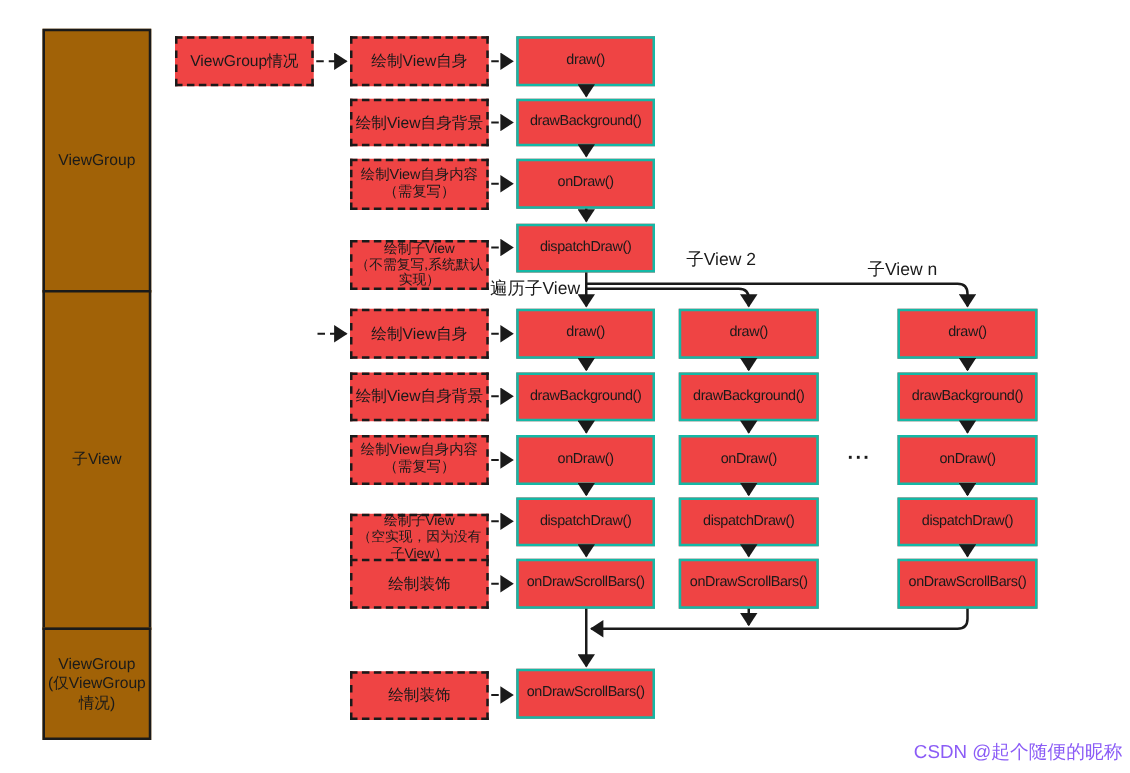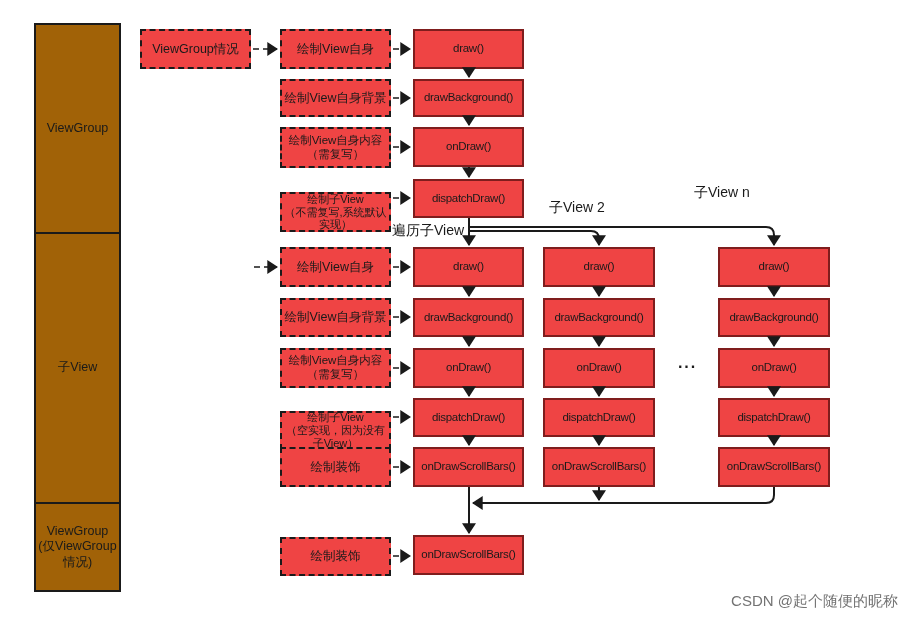--- a/index.html
+++ b/index.html
@@ -1,32 +1,32 @@
 <!DOCTYPE html>
 <html><head>
 <meta charset="utf-8">
 <style>
   html,body{margin:0;padding:0;background:#fff;}
   .stage{position:relative;width:904px;height:618px;background:#fff;
          font-family:"Liberation Sans","DejaVu Sans",sans-serif;color:#1a1a1a;overflow:hidden;}
   .bx{position:absolute;box-sizing:border-box;background:#ef4444;
       display:flex;align-items:center;justify-content:center;text-align:center;
       white-space:pre-line;font-size:12.5px;line-height:1.2;}
-  .sd{border:2px solid #7f1d1d;}
+  .sd{border:2px solid #14b8a6;}
   .dd{border:2px dashed #1a1a1a;}
   .m{font-size:11.5px;letter-spacing:-0.3px;}
   .sm{font-size:11.5px;}
   .xs{font-size:11px;line-height:1.18;margin-top:13px;}
   .panel{position:absolute;left:34px;width:87px;box-sizing:border-box;border:2px solid #1a1a1a;
          background:#a16207;display:flex;align-items:center;justify-content:center;
          text-align:center;white-space:pre-line;font-size:12.5px;line-height:1.25;}
   .lbl{position:absolute;font-size:14px;white-space:nowrap;}
   .dots{position:absolute;font-size:16px;letter-spacing:1px;font-weight:bold;}
   .wm{position:absolute;left:698px;top:592px;width:200px;text-align:right;
-      font-size:15px;color:#737373;white-space:nowrap;}
+      font-size:15px;color:#8b5cf6;white-space:nowrap;}
   .wires{position:absolute;left:0;top:0;pointer-events:none;}
 </style>
 </head>
 <body>
 
 <div class="stage">
 
   <div class="panel" style="top:23px;height:211px;">ViewGroup</div>
   <div class="panel" style="top:232px;height:272px;">子View</div>
   <div class="panel sm" style="top:502px;height:90px;">ViewGroup
@@ -43,21 +43,21 @@
 （不需复写,系统默认
 实现）</div>
 
   <div class="bx sd m" style="left:413px;top:29px;width:111px;height:40px;">draw()</div>
   <div class="bx sd m" style="left:413px;top:79px;width:111px;height:38px;">drawBackground()</div>
   <div class="bx sd m" style="left:413px;top:127px;width:111px;height:40px;">onDraw()</div>
   <div class="bx sd m" style="left:413px;top:179px;width:111px;height:39px;">dispatchDraw()</div>
 
   <div class="lbl" style="left:392px;top:222px;">遍历子View</div>
   <div class="lbl" style="left:549px;top:199px;">子View 2</div>
-  <div class="lbl" style="left:694px;top:184px;">子View n</div>
+  <div class="lbl" style="left:694px;top:207px;">子View n</div>
 
   <div class="bx dd" style="left:280px;top:247px;width:111px;height:40px;">绘制View自身</div>
   <div class="bx dd" style="left:280px;top:298px;width:111px;height:39px;">绘制View自身背景</div>
   <div class="bx dd sm" style="left:280px;top:348px;width:111px;height:40px;">绘制View自身内容
 （需复写）</div>
   <div class="bx dd xs" style="left:280px;top:398px;width:111px;height:39px;">绘制子View
 （空实现，因为没有
 子View）</div>
   <div class="bx dd" style="left:280px;top:447px;width:111px;height:40px;">绘制装饰</div>
 

